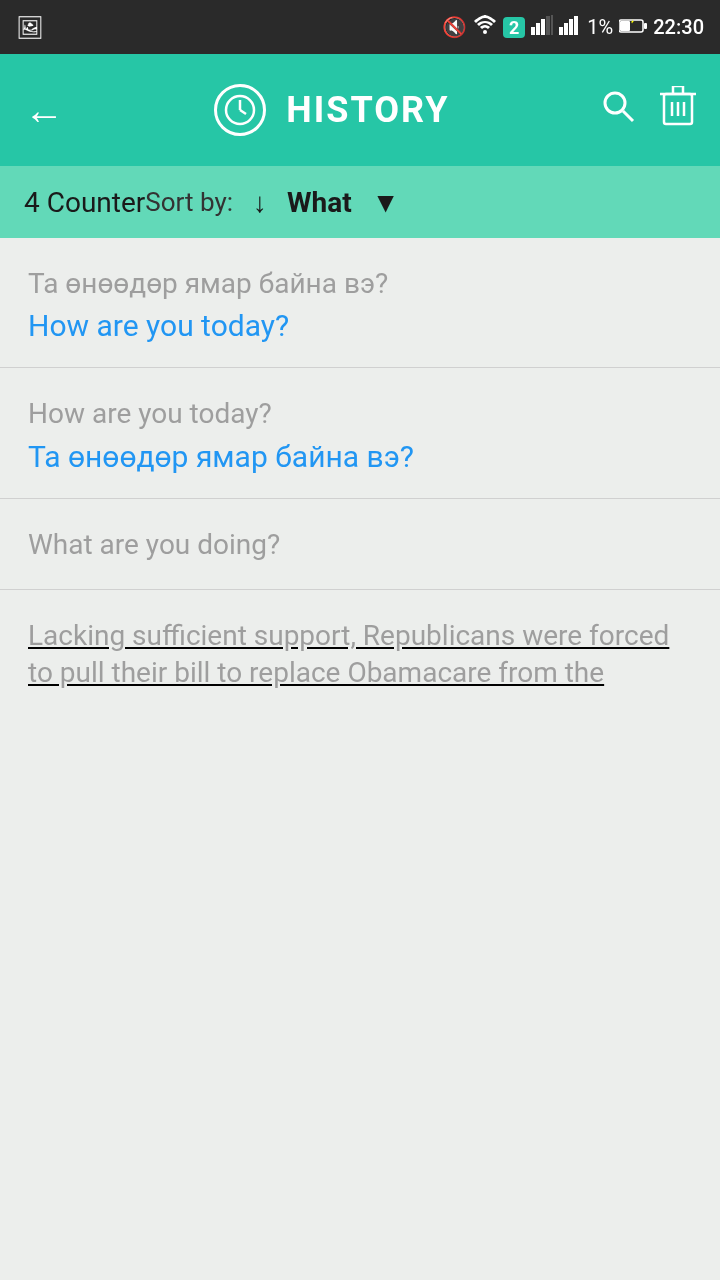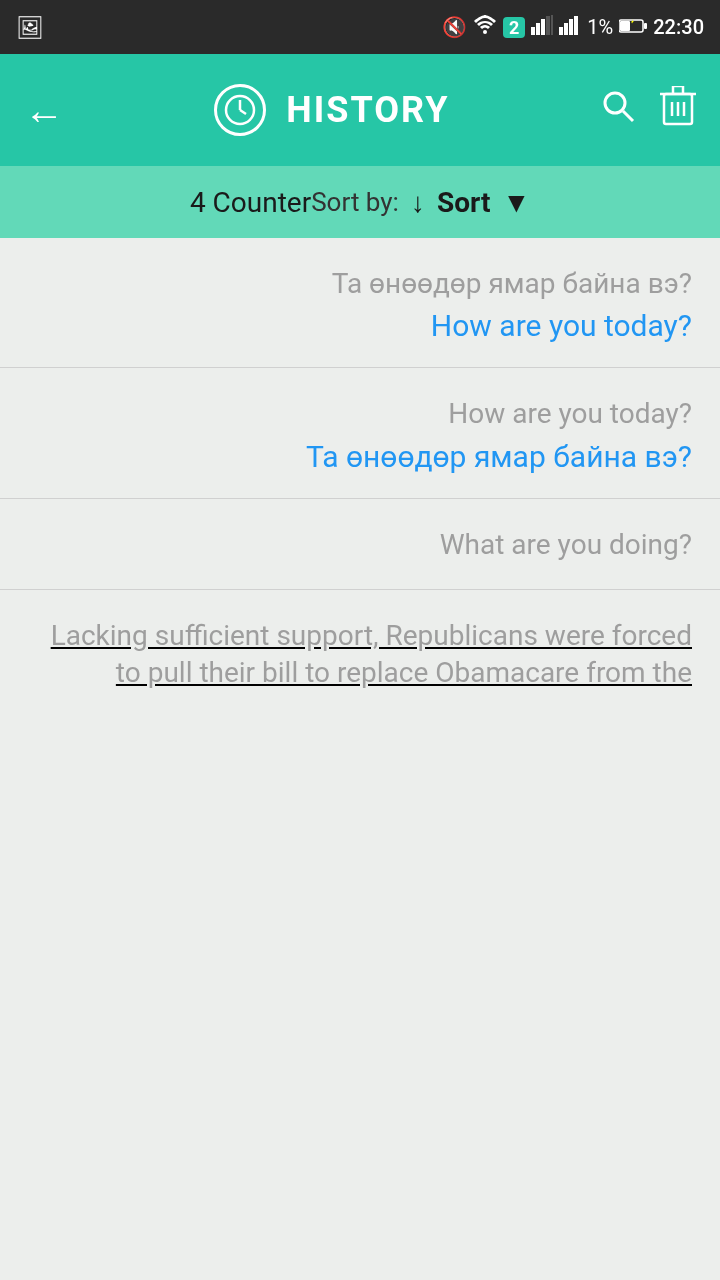--- a/index.html
+++ b/index.html
@@ -86,32 +86,32 @@
       cursor: pointer;
     }
 
     
     .sort-bar {
       width: 720px;
       height: 72px;
       background: #62D9B8;
       display: flex;
       align-items: center;
-      justify-content: center;
+      justify-content: flex-start;
       padding: 0 24px;
     }
     .counter-label {
       font-size: 28px;
       color: #1a1a1a;
       font-weight: 400;
     }
     .sort-controls {
       display: flex;
       align-items: center;
-      gap: 12px;
+      gap: 20px;
     }
     .sort-by-text {
       font-size: 26px;
       color: #333;
     }
     .sort-date-text {
       font-size: 28px;
       font-weight: 700;
       color: #1a1a1a;
     }
@@ -120,21 +120,20 @@
       color: #1a1a1a;
     }
     .dropdown-arrow {
       font-size: 28px;
       color: #1a1a1a;
     }
 
     
     .list-container {
       background: #fef9c3;
-      text-align: right;
     }
     .list-item {
       background: #eceeec;
       padding: 28px 28px 22px 28px;
       border-bottom: 1px solid #d0d0d0;
       cursor: pointer;
     }
     .list-item:last-child {
       border-bottom: none;
       text-decoration: underline;
@@ -231,21 +230,21 @@
       </svg>
     </span>
   </div>
 </div>
 
 <div class="sort-bar">
   <span class="counter-label">4 Counter</span>
   <div class="sort-controls">
     <span class="sort-by-text">Sort by:</span>
     <span class="sort-arrow-down">↓</span>
-    <span class="sort-date-text">Sort</span>
+    <span class="sort-date-text">What</span>
     <span class="dropdown-arrow">▼</span>
   </div>
 </div>
 
 <div class="list-container">
 
   <div class="list-item">
     <div class="item-primary">Та өнөөдөр ямар байна вэ?</div>
     <div class="item-secondary">How are you today?</div>
   </div>

